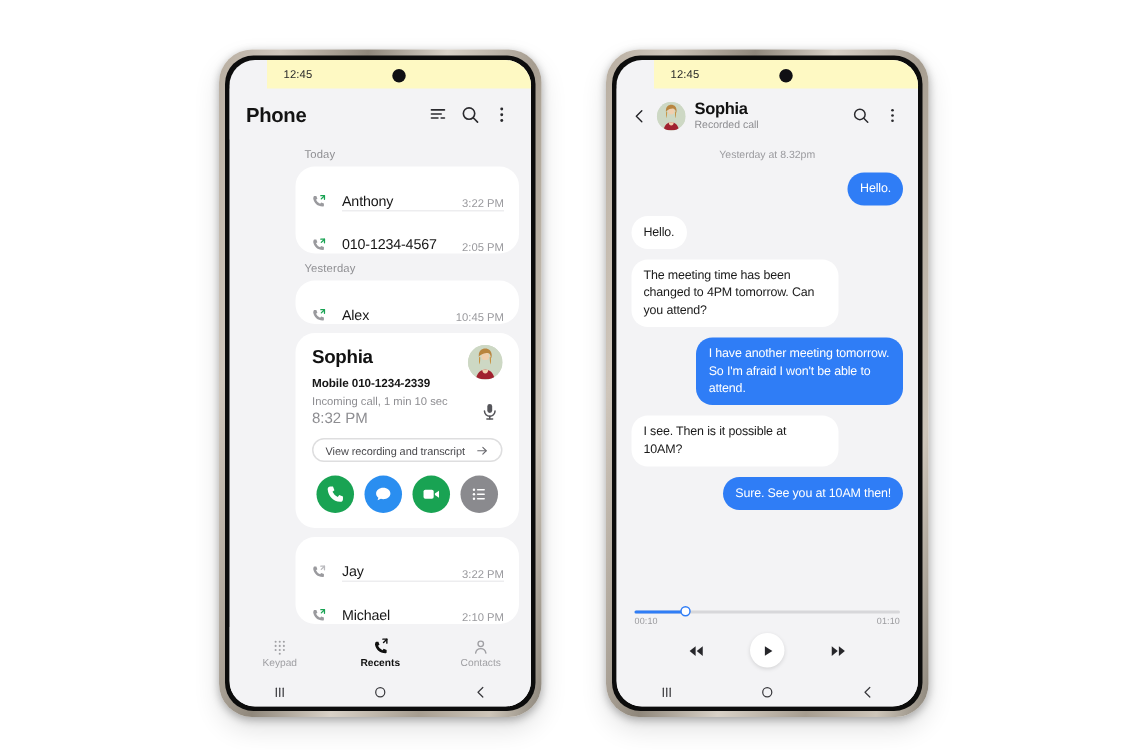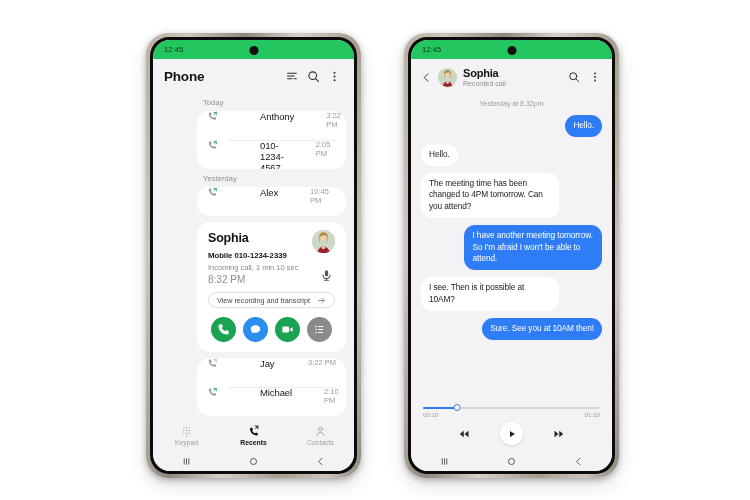--- a/index.html
+++ b/index.html
@@ -38,21 +38,22 @@
     overflow: hidden;
     display: flex; flex-direction: column;
   }
 
   
   .statusbar {
     position: relative;
     height: 19px; flex: 0 0 19px;
     display: flex; align-items: center;
     padding-left: 11px;
-    background: #22c55e;
+    background: #fef9c3;
+    margin-left: 25px;
   }
   .clock { font-size: 7.5px; color: #2a2a2a; letter-spacing: .1px; font-weight:400;}
   .punch {
     position: absolute; left: 50%; top: 6px;
     transform: translateX(-50%);
     width: 9px; height: 9px; border-radius: 50%;
     background: #101014;
   }
 
   
@@ -76,24 +77,23 @@
     margin-left: 36px;
   }
   .daylabel { font-size: 7.5px; color: #8e8e92; padding: 5px 6px 4px 6px; letter-spacing: .1px;}
   .card {
     background: #ffffff;
     border-radius: 13px;
     overflow: hidden;
   }
   .call-row {
     height: 29px;
-    display: flex; align-items: flex-start;
+    display: flex; align-items: flex-end;
     padding: 0 10px;
     position: relative;
-    gap: 32px;
   }
   .call-row + .call-row::before {
     content:""; position:absolute; left:31px; right:10px; top:0; height:1px; background:#ededef;
   }
   .call-ic { width: 15px; flex:0 0 15px; display:flex; align-items:center; }
   .call-name { font-size: 9.5px; color: #161616; flex: 1; padding-left: 6px; letter-spacing:-.1px;}
   .call-time { font-size: 7.5px; color: #9a9a9e; }
 
   
   .sophia-card {

